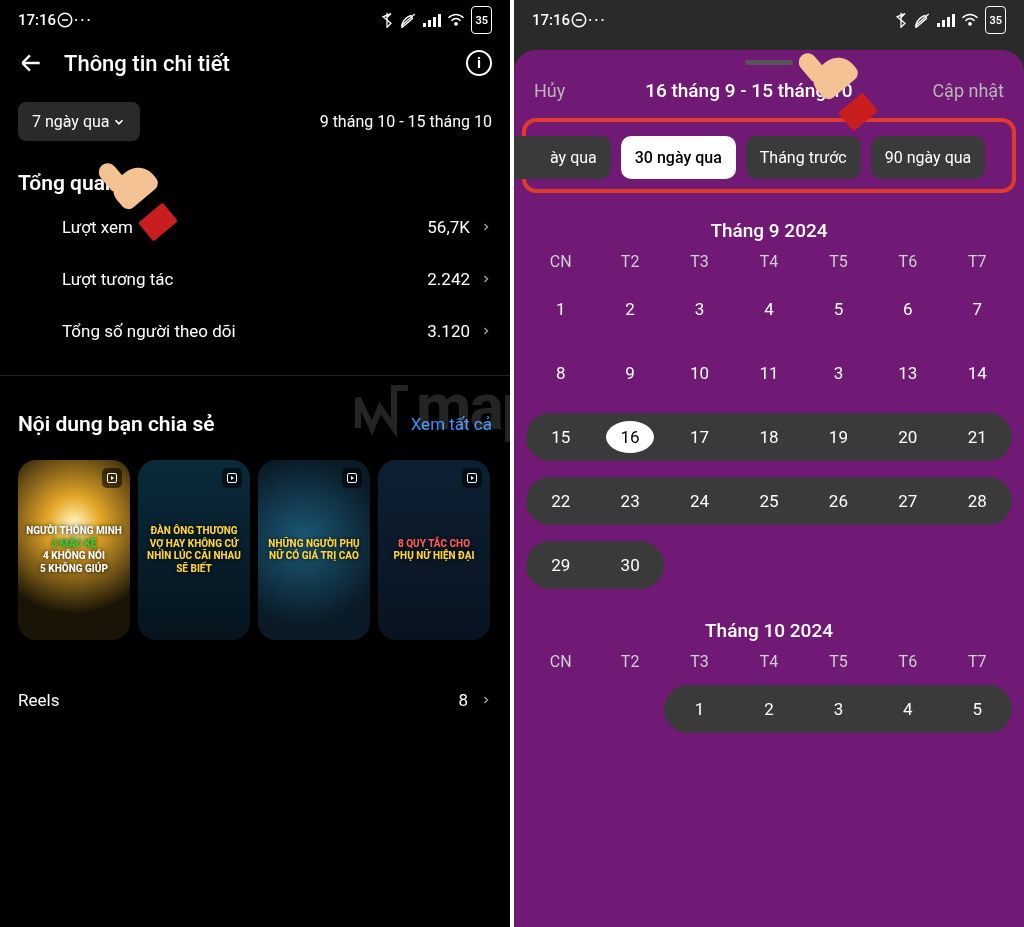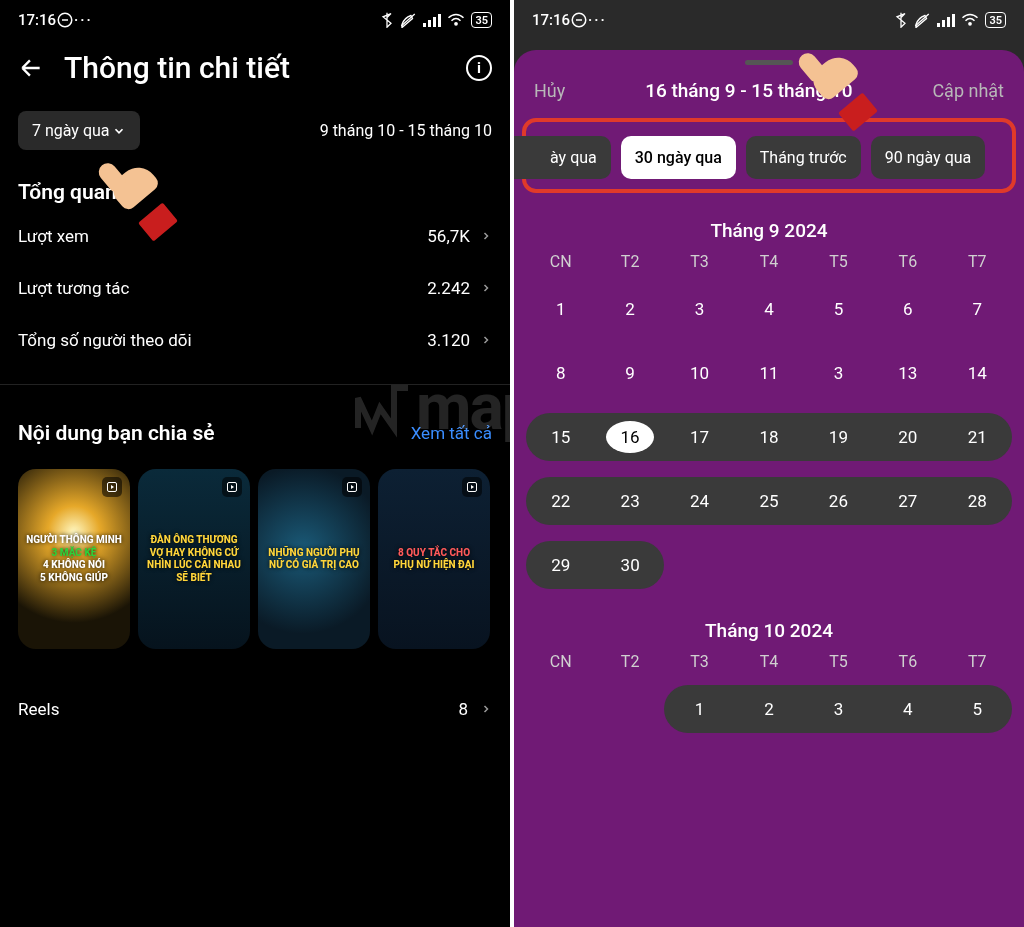--- a/index.html
+++ b/index.html
@@ -35,31 +35,31 @@
   .status-right { display: flex; align-items: center; gap: 6px; }
   .status-right svg { display: block; }
   .batt-box {
     border: 1.5px solid #fff;
     border-radius: 4px;
     padding: 0 3px;
     font-size: 11px;
     font-weight: 600;
     display: inline-flex;
     align-items: center;
-    height: 16px;
+    height: 28px;
   }
 
   
   .header {
     display: flex;
     align-items: center;
     padding: 14px 18px 10px 18px;
   }
   .header-title {
-    font-size: 30px;
+    font-size: 22px;
     font-weight: 500;
     margin-left: 20px;
     flex: 1;
   }
   .info-icon {
     width: 26px; height: 26px;
     border: 2px solid #fff;
     border-radius: 50%;
     display: flex; align-items: center; justify-content: center;
     font-size: 15px; font-weight: 700;
@@ -88,21 +88,21 @@
     font-size: 21px;
     font-weight: 600;
     padding: 26px 18px 6px 18px;
   }
   .metric-row {
     display: flex;
     align-items: center;
     padding: 16px 18px;
     font-size: 17px;
   }
-  .metric-label { flex: 1; }
+  .metric-label { flex: 1; margin-left: 44px; }
   .metric-value { font-weight: 400; margin-right: 10px; }
   .chevron { opacity: 0.9; }
   .divider { height: 1px; background: #222; margin: 18px 0 0 0; }
 
   
   .content-header {
     display: flex;
     justify-content: space-between;
     align-items: center;
     padding: 36px 18px 12px 18px;

